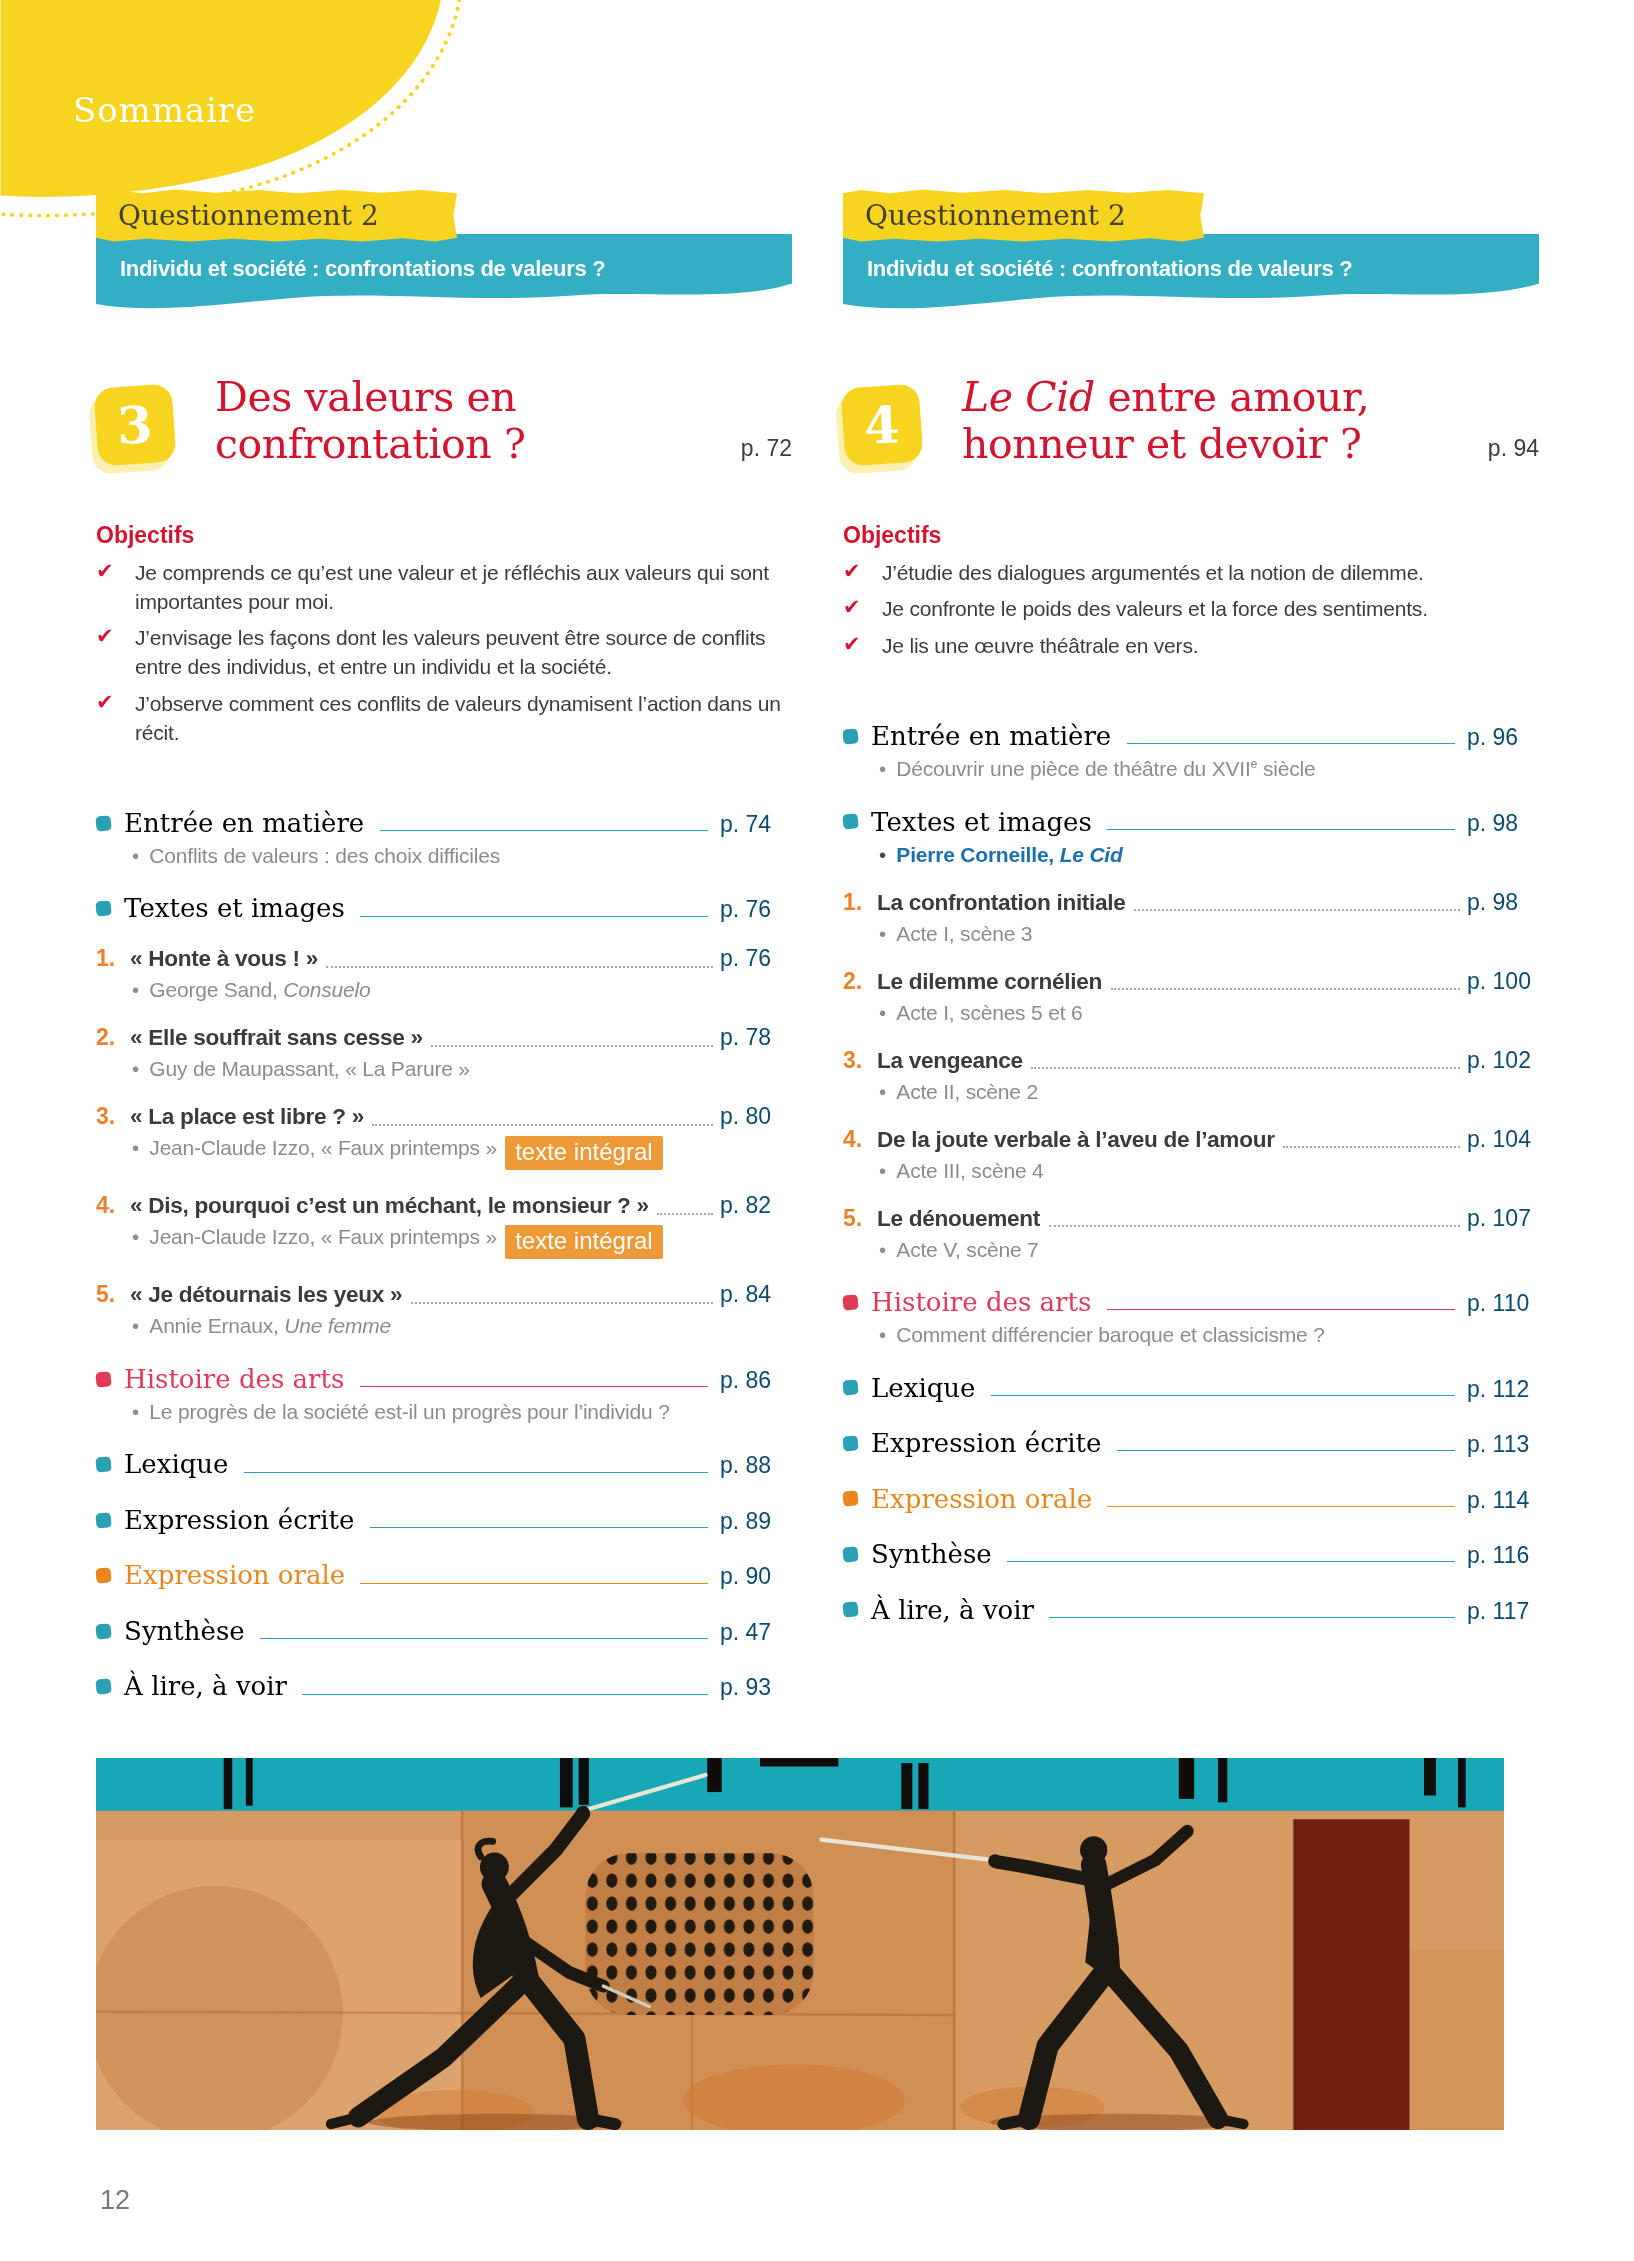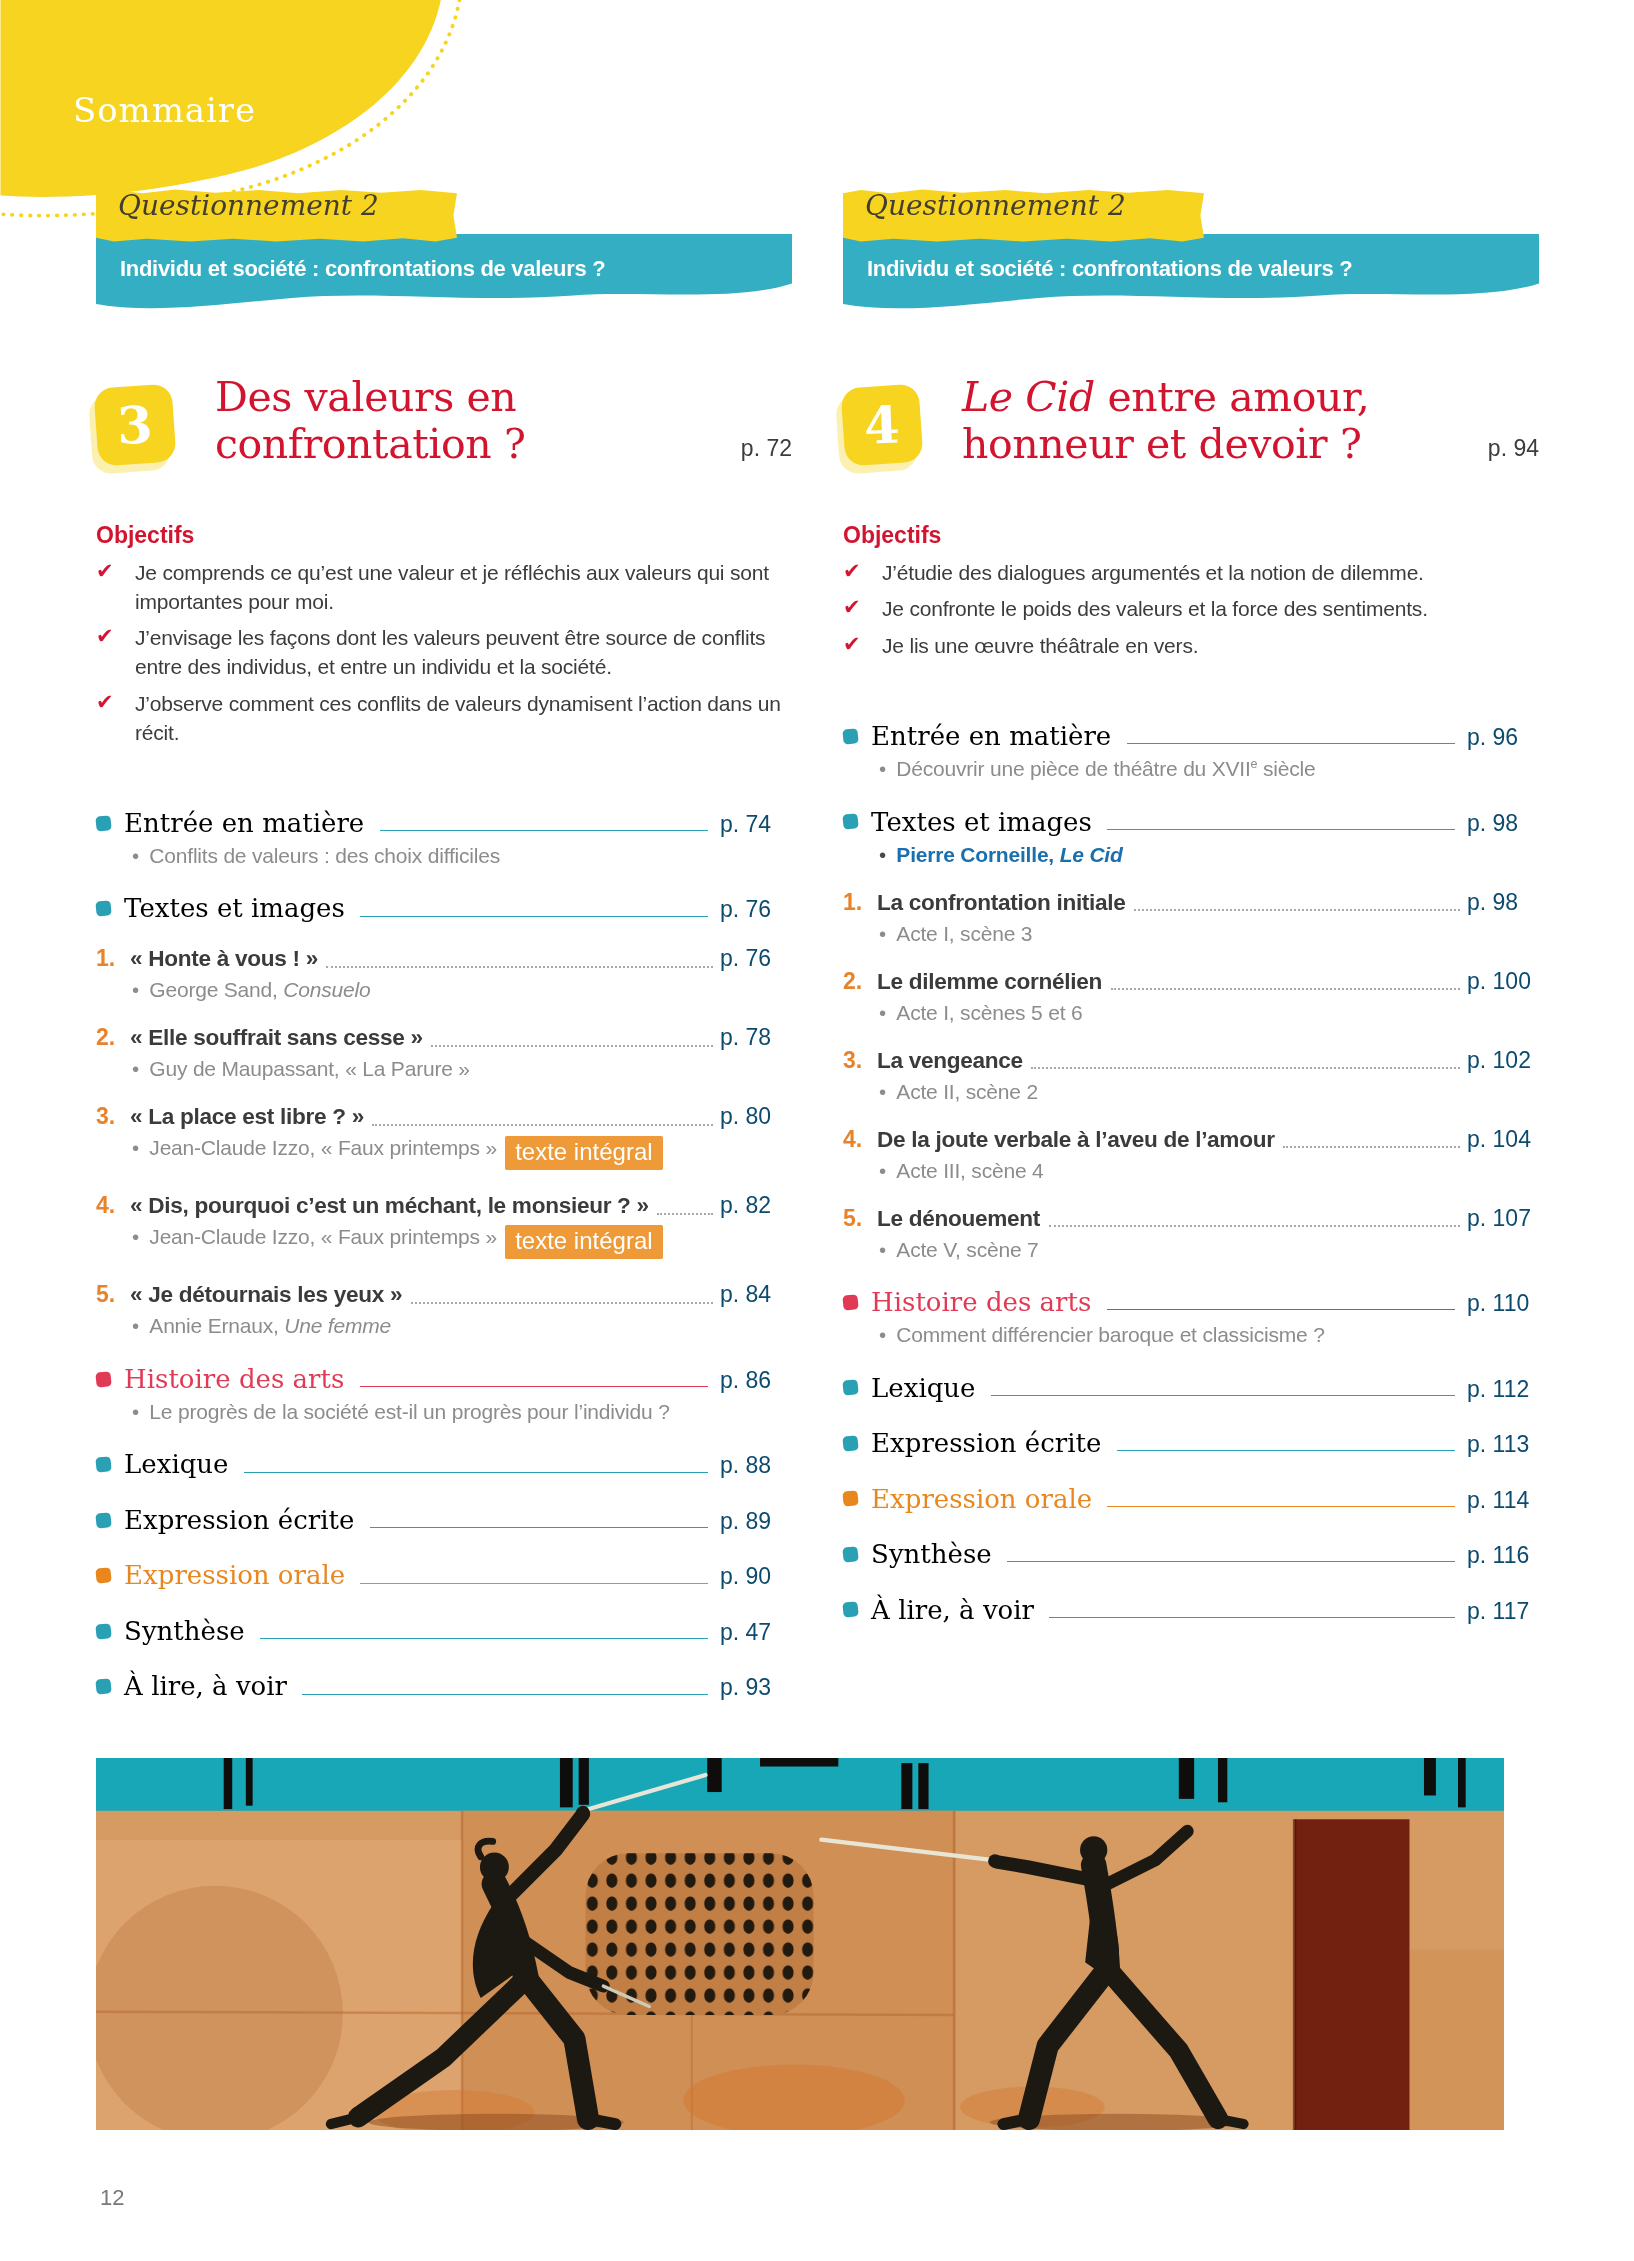--- a/index.html
+++ b/index.html
@@ -13,23 +13,22 @@
   .corner svg{display:block}
   .corner-title{
     position:absolute;left:73px;top:90px;color:#fff;
     font-family:"DejaVu Serif",serif;font-size:34px;letter-spacing:0.9px;
   }
   
   #columns{position:absolute;left:96px;top:189px;width:1442px;display:flex;gap:51px;}
   .col{width:696px;flex:0 0 696px;}
   .q-box{
     position:relative;z-index:2;width:361px;height:53px;background:#F6D420;
-    display:flex;align-items:flex-start;padding-left:22px;box-sizing:border-box;
+    display:flex;align-items:center;padding-left:22px;box-sizing:border-box;
     clip-path:polygon(0% 8%,5% 2%,13% 8%,22% 1%,33% 7%,45% 2%,56% 8%,68% 2%,79% 7%,90% 2%,100% 8%,99% 50%,100% 92%,94% 99%,85% 93%,74% 99%,62% 94%,50% 99%,38% 94%,26% 99%,14% 94%,5% 99%,0% 92%);
-    font-style:italic;
   }
   .q-label{font-family:"DejaVu Serif",serif;font-size:28px;color:#433E30;}
   .band{position:relative;margin-top:-8.5px;height:87px;z-index:1;}
   .band svg{position:absolute;left:0;top:0;}
   .band-label{position:absolute;left:24px;top:22px;color:#ffffff;font-weight:bold;font-size:22px;letter-spacing:-0.3px;}
   
   .chap{display:flex;margin-top:53px;align-items:flex-start;}
   .chap-numbox{
     flex:0 0 78px;width:78px;height:78px;background:#F6D420;border-radius:19px;
     transform:rotate(-4deg);display:flex;align-items:center;justify-content:center;
@@ -72,21 +71,21 @@
   .stext sup{font-size:0.6em;}
   .subrow.author .stext{color:#1A6FAF;font-weight:bold;}
   .subrow.author .sb{color:#4a4a4a;}
   .chip{
     background:#EE9A38;color:#fff;font-size:24px;margin-left:8px;
     padding:1.7px 10.2px 4.3px;border-radius:1.7px;align-self:center;white-space:nowrap;
   }
   
   .photo{position:absolute;left:96px;top:1758px;width:1408px;height:372px;}
   .photo svg{display:block}
-  .folio{position:absolute;left:100px;top:2185px;font-size:22px;color:#787878;}
+  .folio{position:absolute;left:100px;top:2185px;font-size:27px;color:#787878;}
 </style>
 </head>
 <body>
 
 <div class="corner">
   <svg width="528" height="238" viewBox="0 0 620 280">
     <path d="M0,0 H518 C500,86 420,158 302,196 C198,226 84,236 0,230 Z" fill="#F6D420"></path>
     <path d="M540,0 C522,96 436,176 308,216 C202,248 84,258 0,252" fill="none" stroke="#F6D420" stroke-width="4.5" stroke-linecap="round" stroke-dasharray="0.5 10"></path>
   </svg>
   <span class="corner-title">Sommaire</span>

